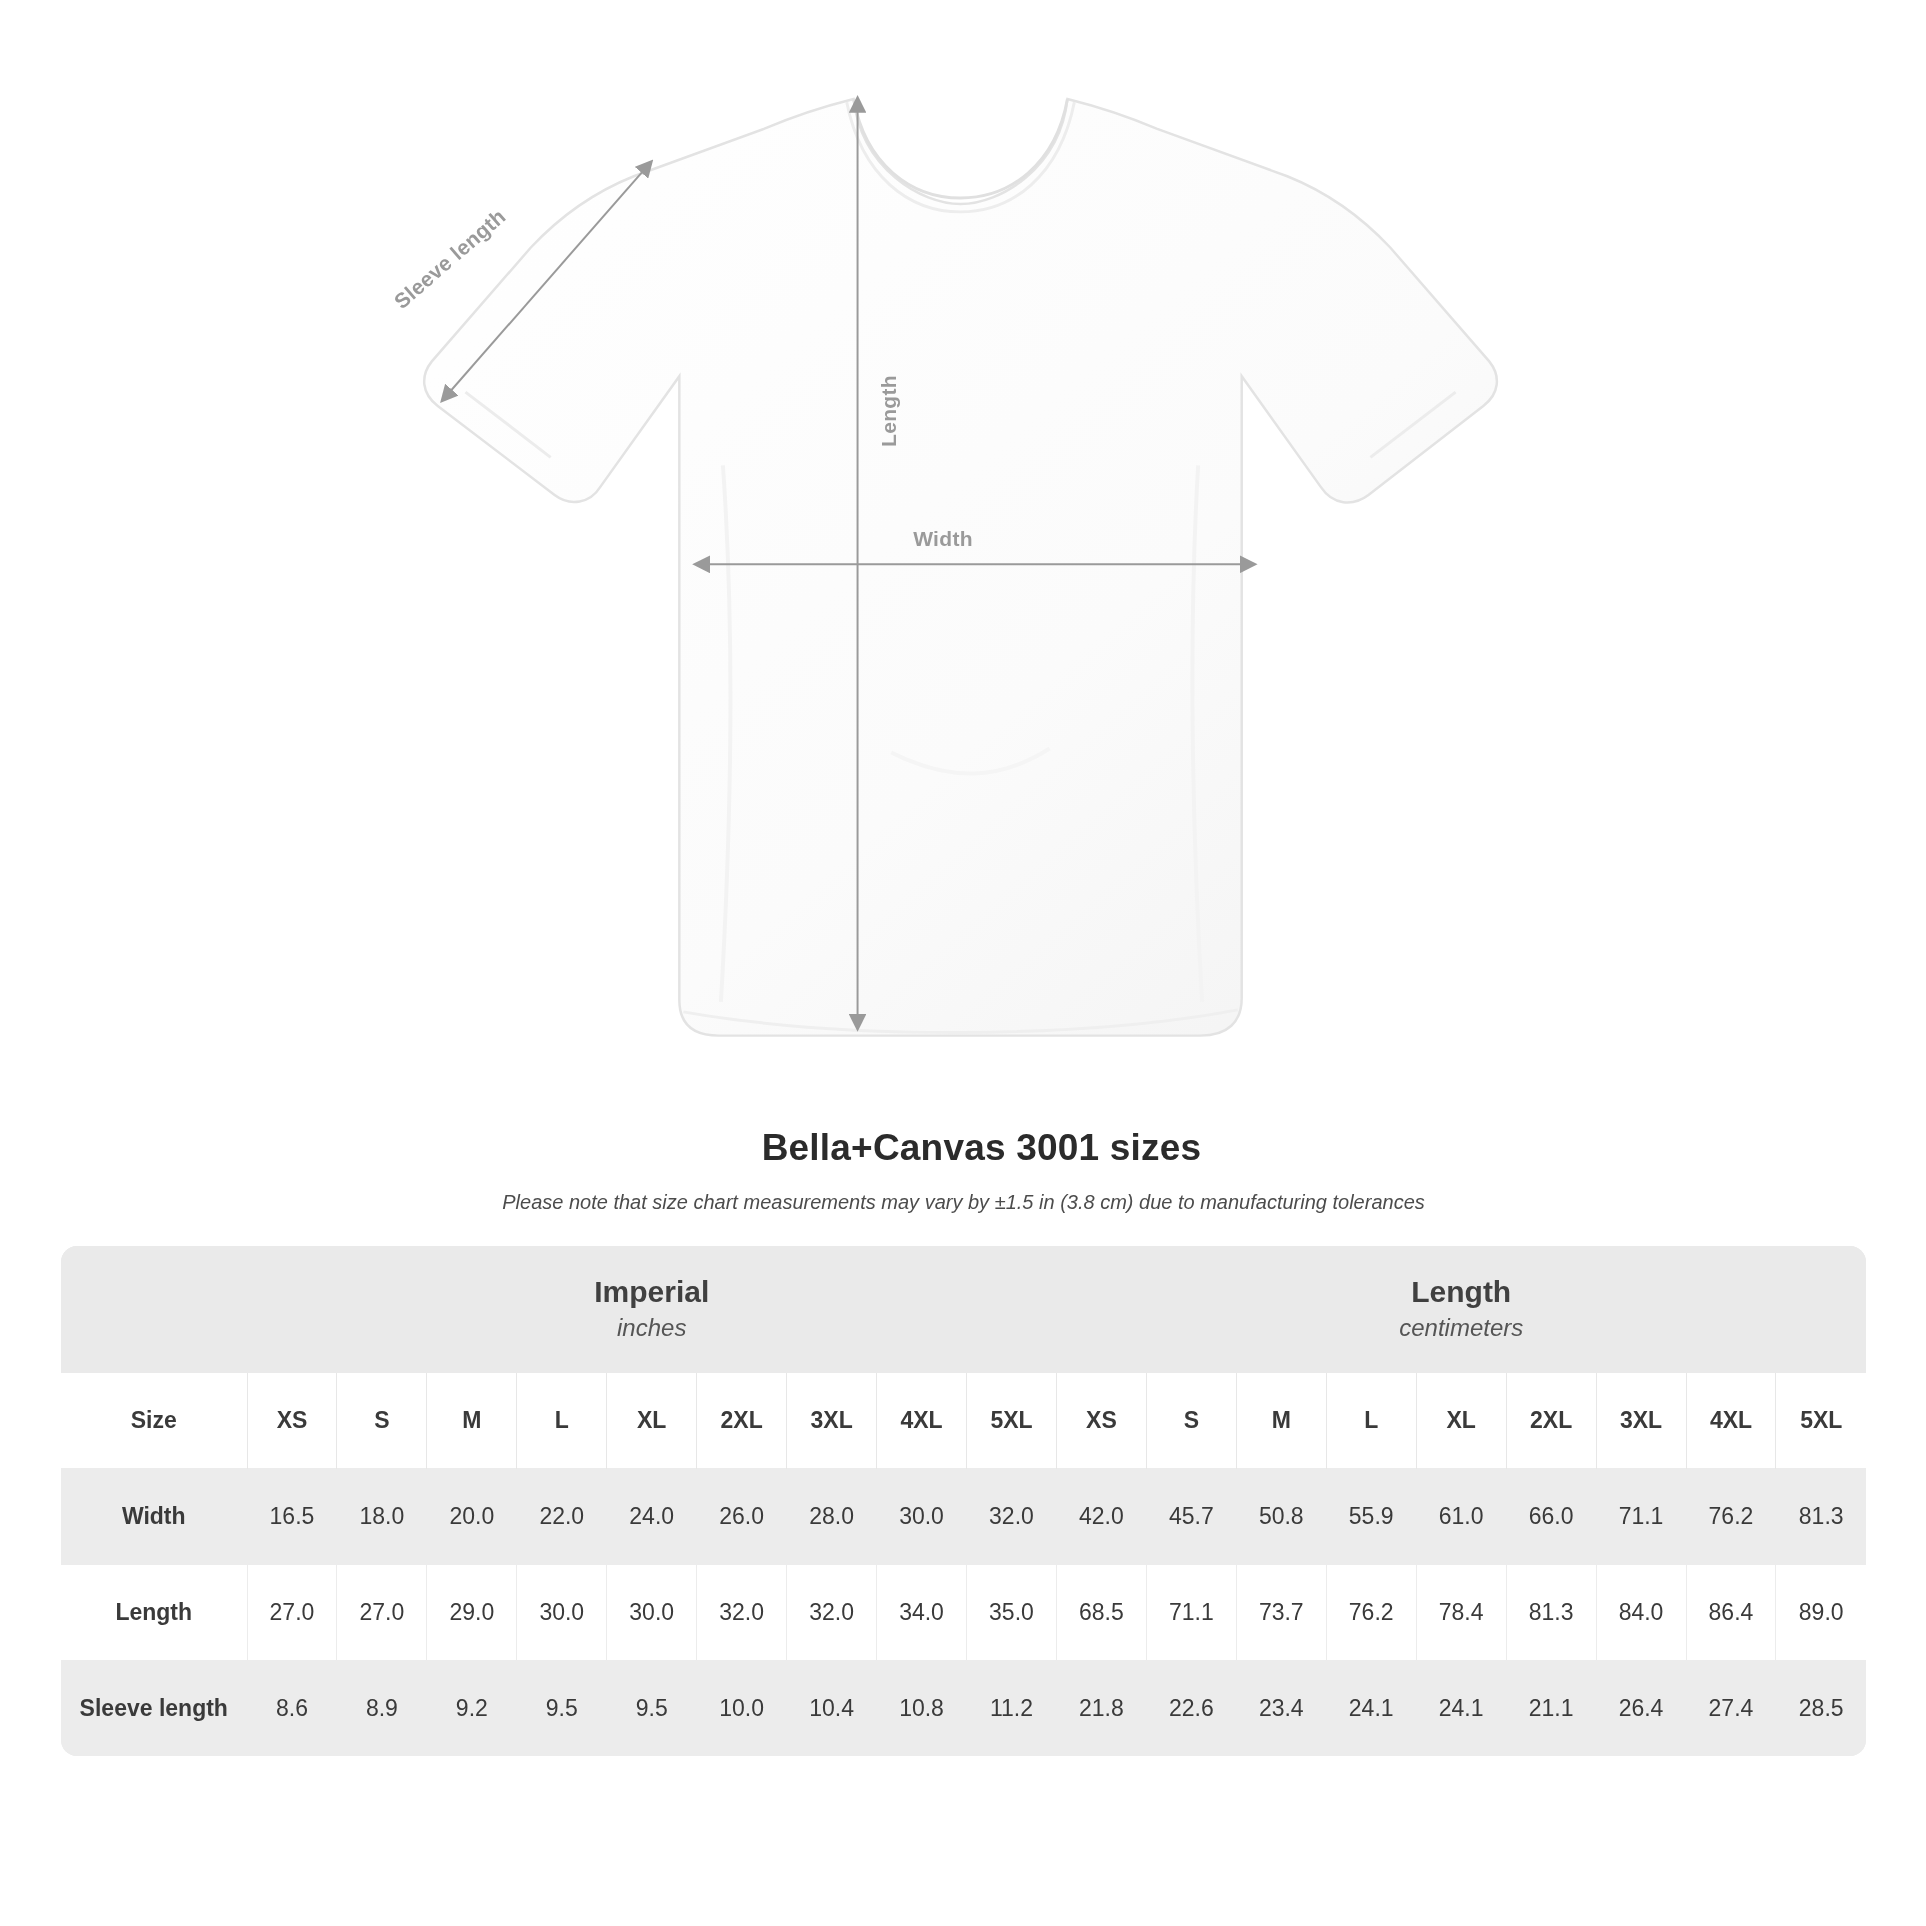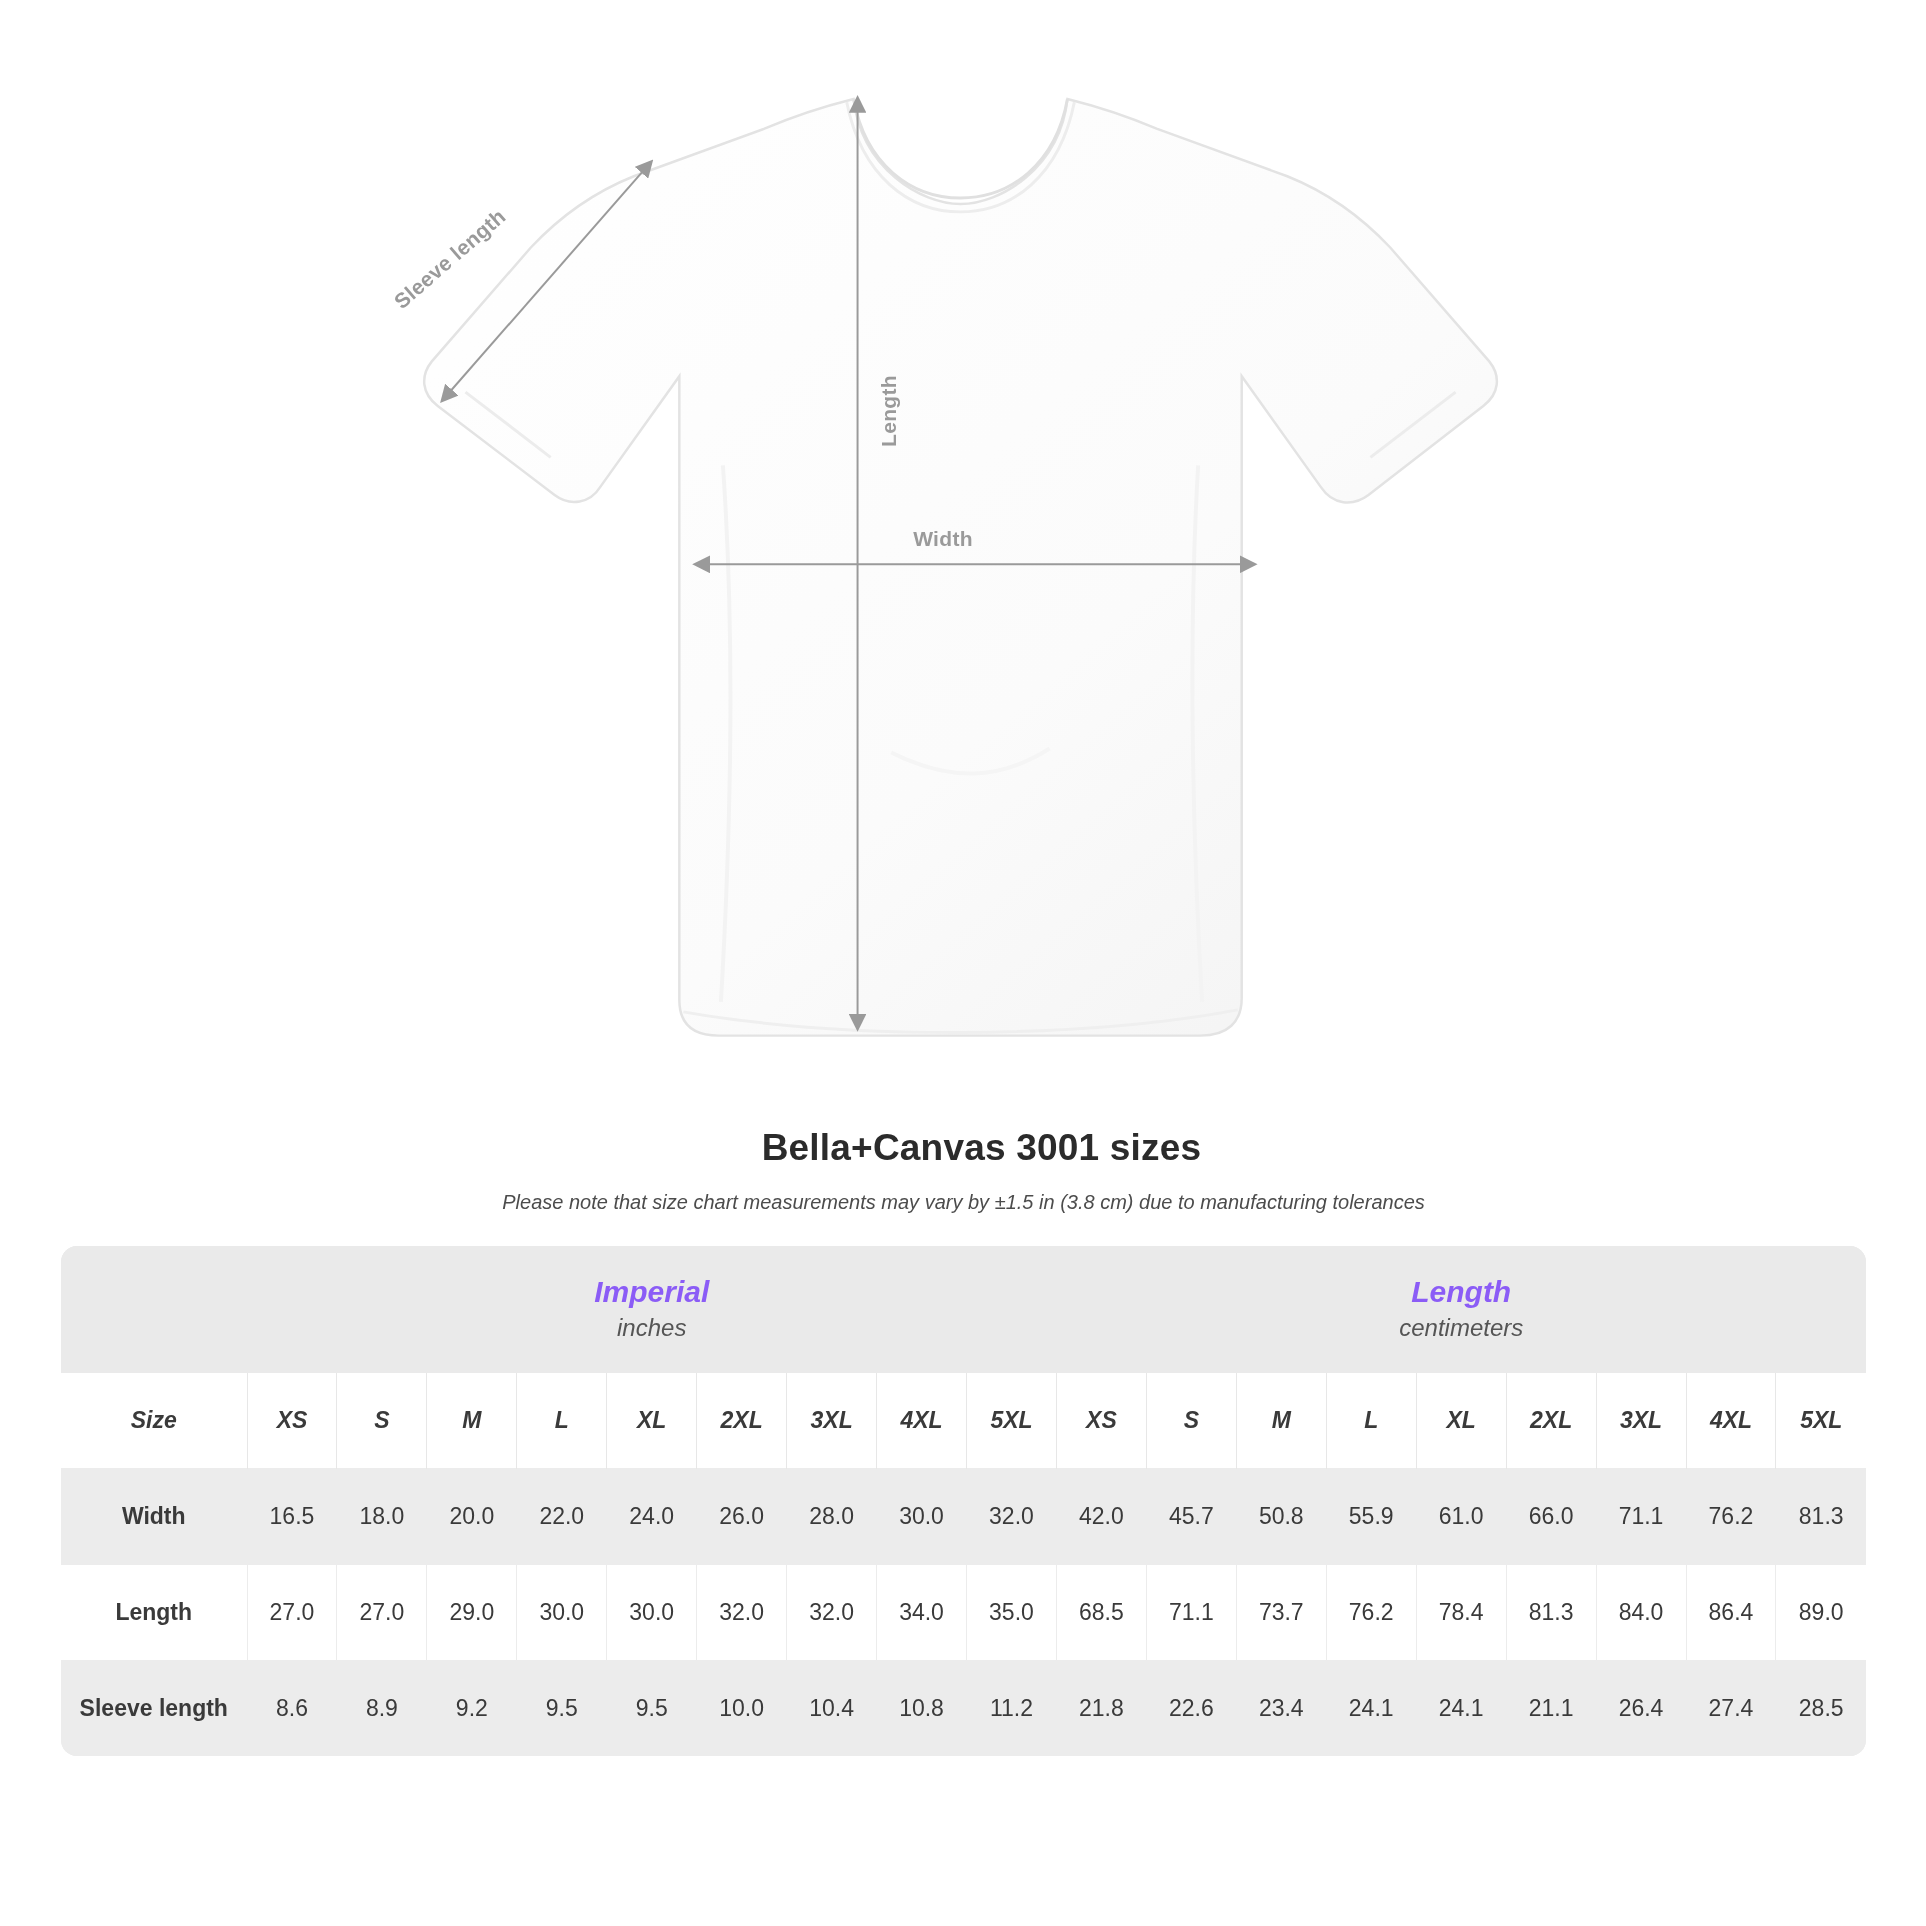--- a/index.html
+++ b/index.html
@@ -94,39 +94,37 @@
     color: #3a3a3a;
     padding: 0;
   }
   .unit-row td {
     background: #eaeaea;
     height: 127px;
     border: none;
   }
   .unit-name {
     font-size: 30px;
-    font-style: italic;
-    font-weight: bold;
-    color: #8b5cf6;
+    font-weight: bold;
+    color: #404040;
     line-height: 1.25;
   }
   .unit-sub {
     font-size: 24px;
     font-style: italic;
     color: #555555;
     line-height: 1.5;
   }
   .head-row td {
     background: #ffffff;
     height: 95px;
     font-weight: bold;
     color: #444444;
     font-size: 24px;
     border-right: 1px solid #e7e7e7;
-    font-style: italic;
   }
   .head-row td:last-child { border-right: none; }
   .head-row td.rowlabel {
     background: #ffffff;
   }
   .data-row td {
     height: 95px;
     border-right: 1px solid #ececec;
     border-top: 1px solid #ececec;
   }

